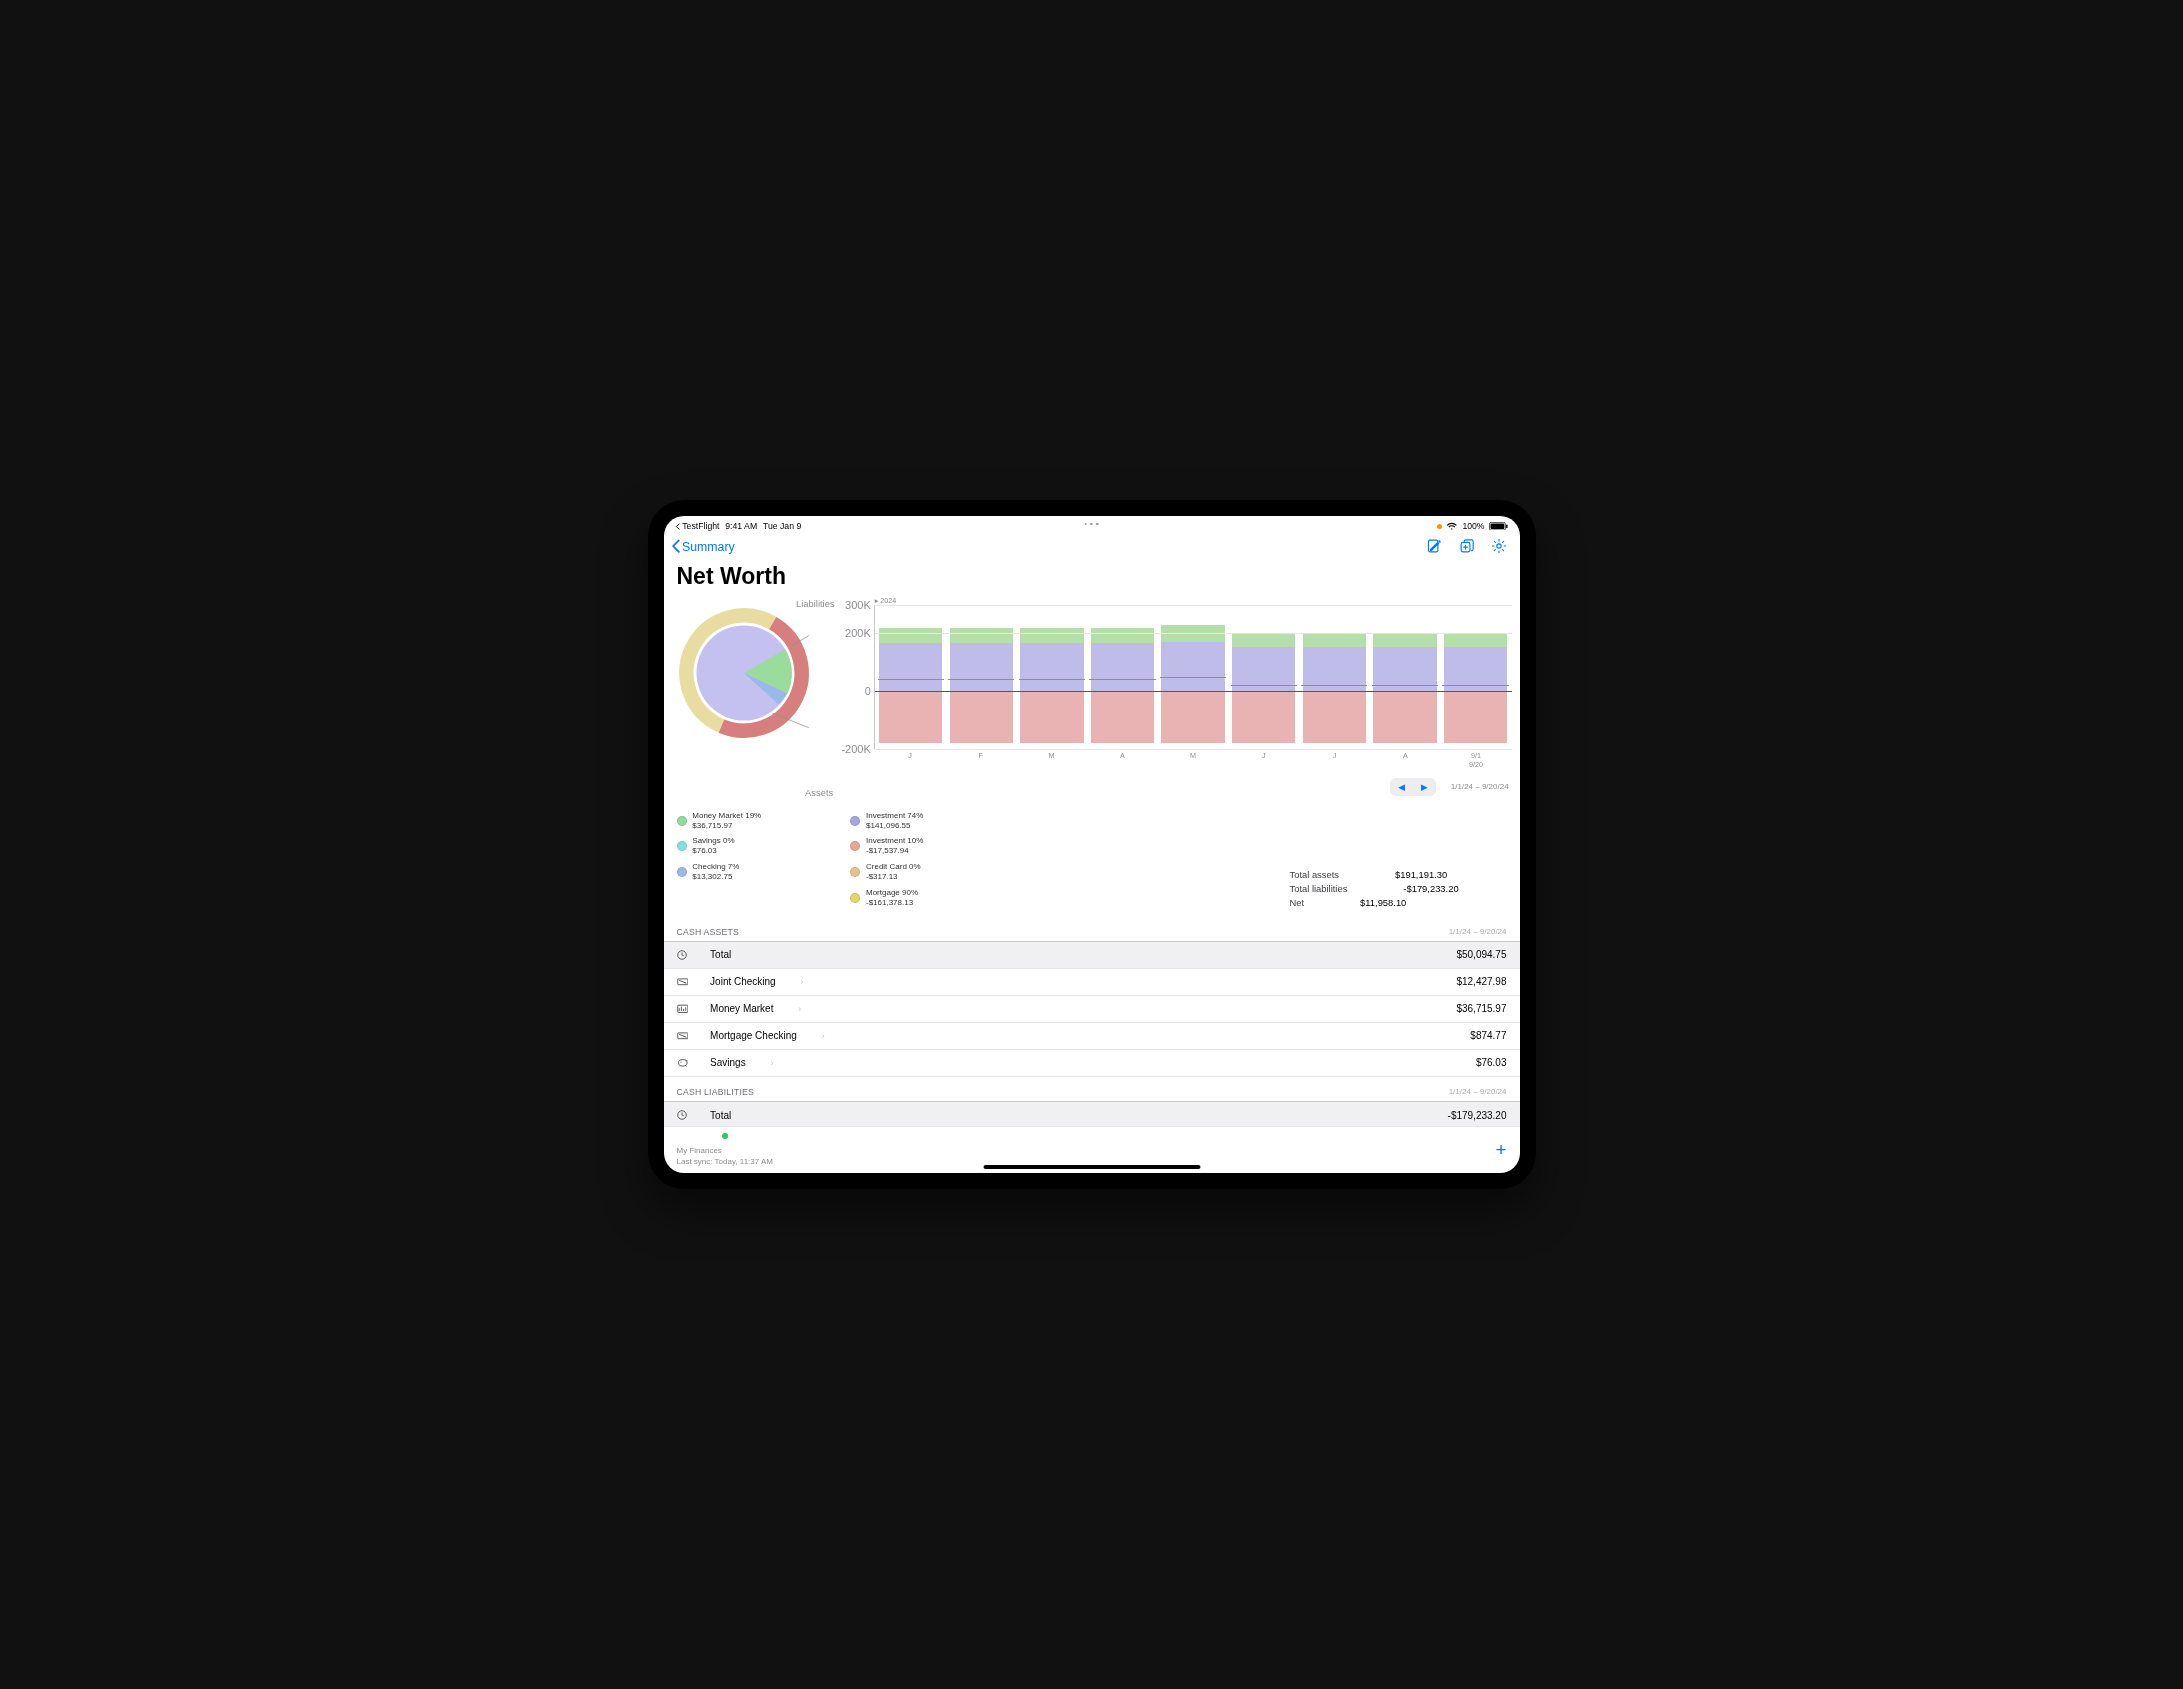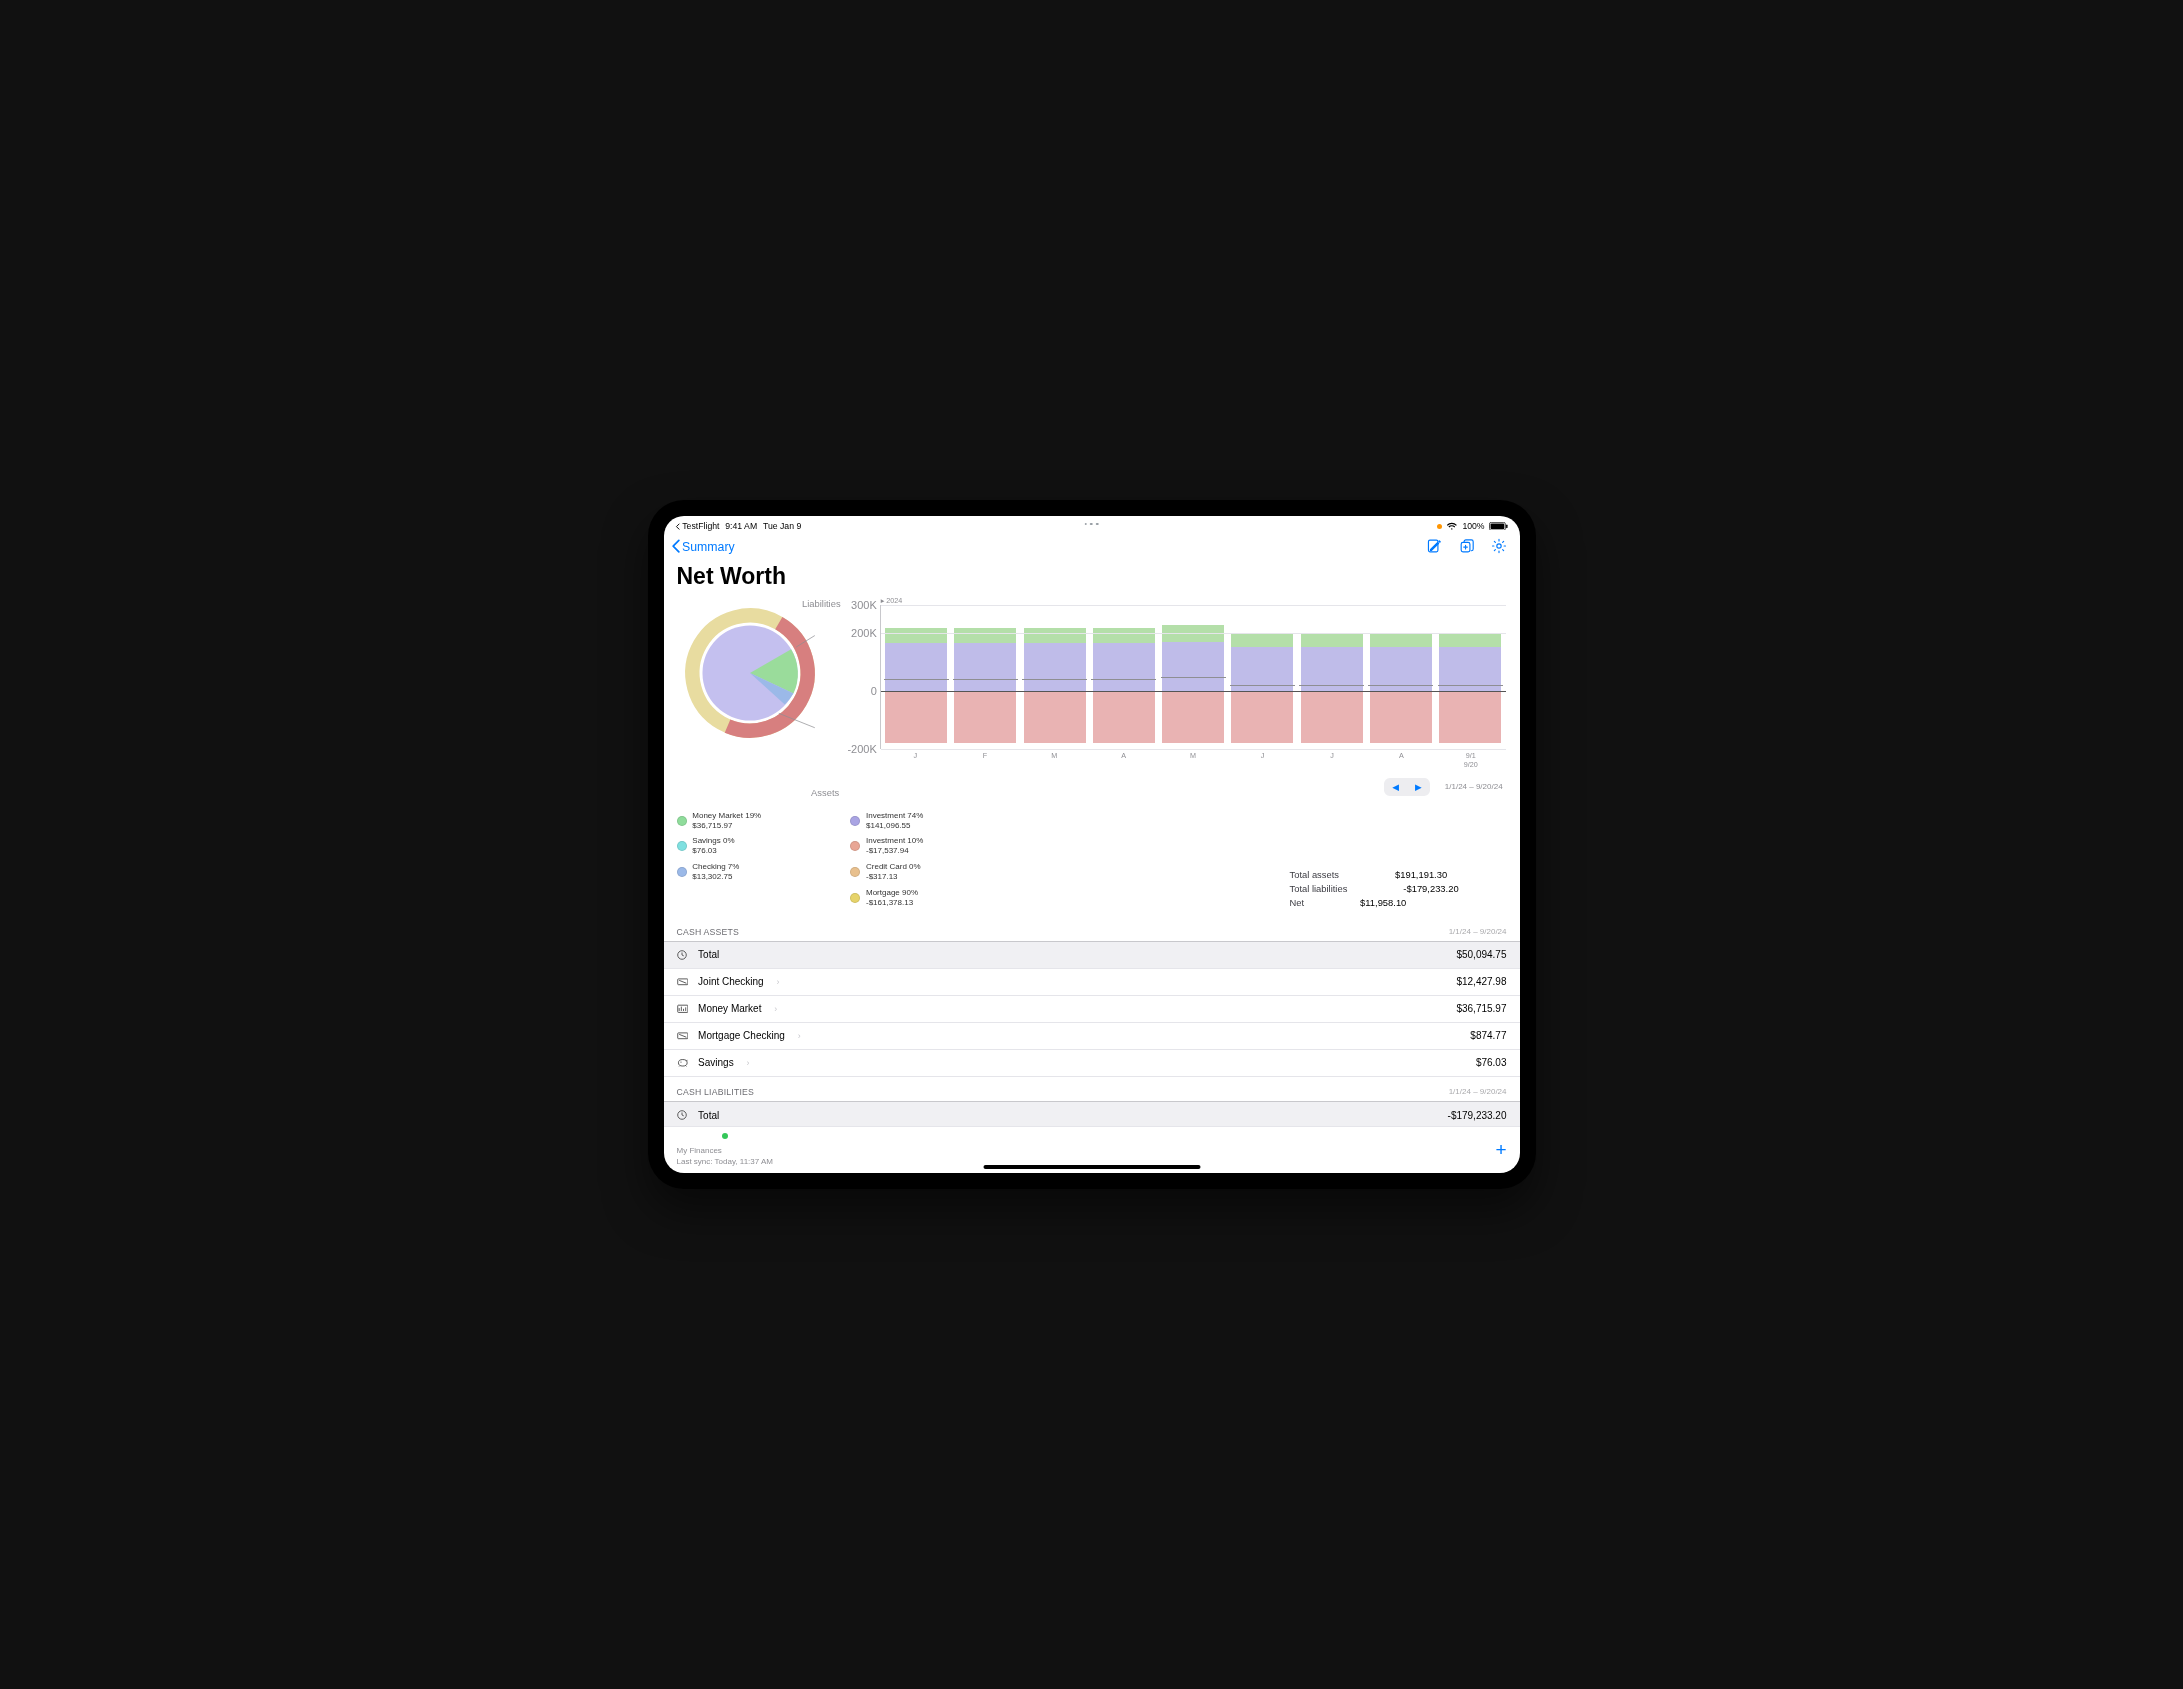--- a/index.html
+++ b/index.html
@@ -26,21 +26,21 @@
   .nav-actions{display:flex; gap:16px; align-items:center;}
   .nav-actions .ico{ color:#007aff; cursor:pointer; }
 
   
   .page-title{ font-size:23px; font-weight:700; padding:2.9px 13px 5.8px;}
 
   
   .content{ flex:1; overflow:auto; }
 
   
-  .overview{ display:flex; gap:7.2px; padding:0 14px;}
+  .overview{ display:flex; gap:7.2px; padding:0 8px;}
   .pie-wrap{ width:166px; position:relative; }
   .pie-labels{ position:absolute; top:2.9px; right:2.9px; font-size:9.4px; color:#8e8e93;}
   .pie-label-assets{ position:absolute; bottom:0px; right:4.3px; font-size:9.4px; color:#8e8e93;}
   .pie-svg{ display:block; margin-top:5.8px;}
 
   .bar-wrap{ flex:1; display:flex; flex-direction:column;}
   .bar-top-label{ font-size:7.2px; color:#8e8e93; padding-left:30px; }
   .bar-chart{ height:144px; display:flex; position:relative; }
   .y-axis{ width:29px; position:relative; font-size:11px; color:#8e8e93;}
   .y-tick{ position:absolute; right:2.9px; transform:translateY(-50%); }
@@ -73,21 +73,21 @@
   .totals{ font-size:9.4px; text-align:right; display:flex; flex-direction:column; gap:2.9px; min-width:217px; align-self:flex-end;}
   .totals .row{ display:flex; justify-content:flex-start; gap:56px;}
   .totals .label{ color:#3c3c43;}
   .totals .val{ font-variant-numeric:tabular-nums;}
 
   
   .section-header{ display:flex; justify-content:space-between; padding:10px 13px 4.3px; font-size:8.7px; color:#6d6d72; text-transform:uppercase; letter-spacing:0.2px; border-bottom:0.7px solid #c8c8cc;}
   .section-header .range{ text-transform:none; letter-spacing:0; font-size:8px; opacity:.6;}
   .list-row{ display:flex; align-items:center; justify-content:space-between; padding:7.2px 13px; font-size:10px; border-bottom:0.7px solid #e5e5ea; background:#fff; cursor:pointer;}
   .list-row.total-row{ background:#f0f0f3; font-weight:500;}
-  .list-row .left{ display:flex; align-items:center; gap:10px;}
+  .list-row .left{ display:flex; align-items:center; gap:22px;}
   .list-row .chev{ color:#c7c7cc; font-size:8.7px; margin-left:2.9px;}
   .row-icon{ width:11.6px; height:11.6px; display:flex; align-items:center; justify-content:center; color:#444;}
   .amount{ font-variant-numeric:tabular-nums;}
 
   
   .sync-footer{ display:flex; align-items:center; justify-content:space-between; padding:5.8px 13px; border-top:0.7px solid #e5e5ea; }
   .sync-left{ display:flex; align-items:center; gap:7.2px;flex-direction:column;}
   .sync-dot{ width:6.5px;height:6.5px;border-radius:50%; background:#34c759;}
   .sync-text{ font-size:8px; color:#8e8e93; line-height:1.3;}
   .add-btn{ color:#007aff; font-size:19px; cursor:pointer; font-weight:300;}

